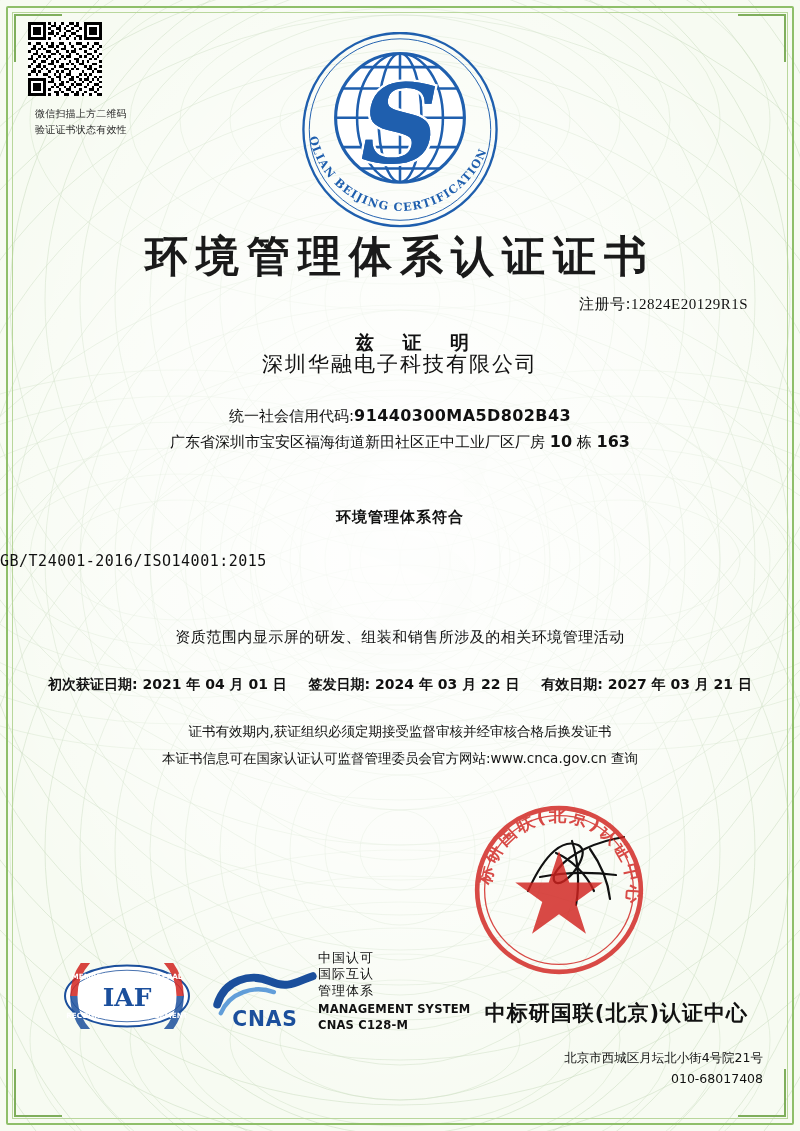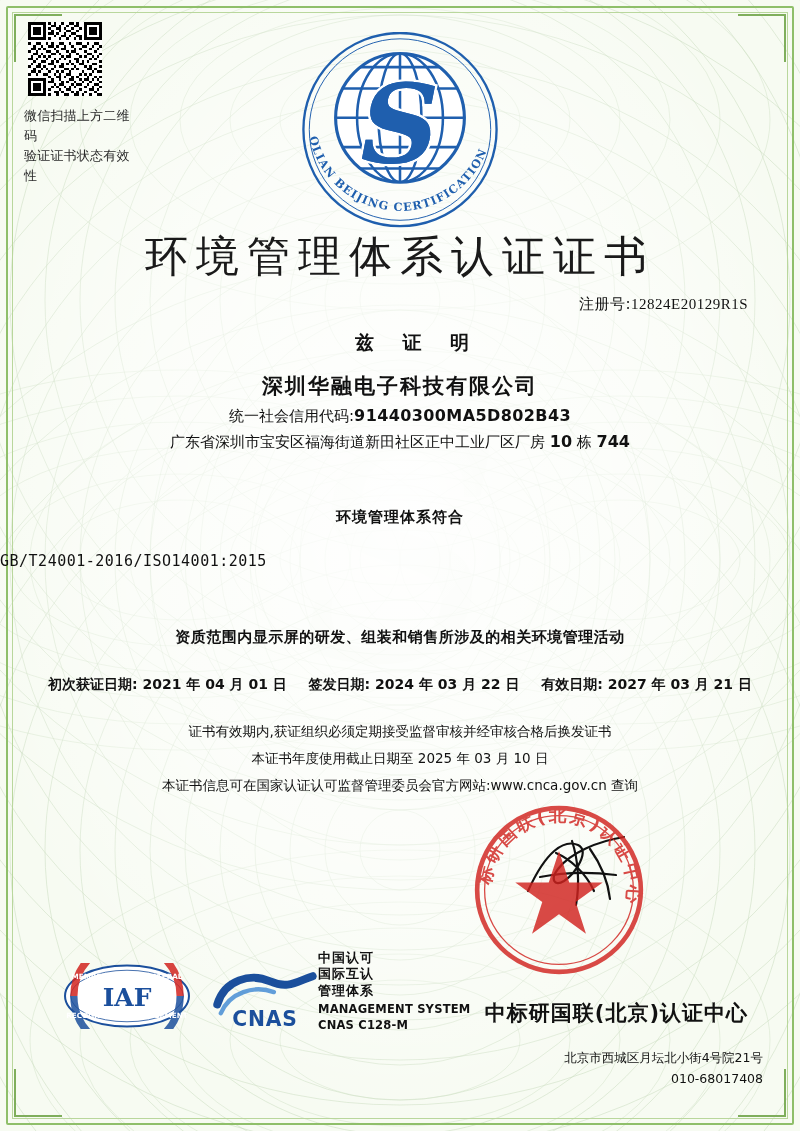--- a/index.html
+++ b/index.html
@@ -56,44 +56,45 @@
   }
   .qr-code {
     width: 74px;
     height: 74px;
     margin-left: 4px;
     background-color: #fff;
   }
   .qr-caption {
     margin-top: 6px;
     font-family: "DejaVu Sans", sans-serif;
-    font-size: 13px;
+    font-size: 10px;
     color: #2a2a2a;
     line-height: 1.55;
     letter-spacing: 0.2px;
+    margin-left: 11px;
   }
 
   
   .emblem {
     position: absolute;
     left: 50%;
     transform: translateX(-50%);
     top: 32px;
     width: 216px;
     height: 200px;
   }
 
   
   .title {
     position: absolute;
     top: 228px;
     width: 100%;
     text-align: center;
     font-family: "DejaVu Sans", sans-serif;
-    font-weight: normal;
+    font-weight: bold;
     font-size: 43px;
     letter-spacing: 8px;
     color: #1a1a1a;
   }
   .reg-no {
     position: absolute;
     top: 295px;
     right: 52px;
     font-family: "DejaVu Sans", sans-serif;
     font-size: 15px;
@@ -110,25 +111,25 @@
     font-family: "DejaVu Sans", sans-serif;
     font-weight: bold;
     font-size: 19px;
     letter-spacing: 11px;
     color: #111;
     text-indent: 11px;
     padding-left: 12px;
   }
   .company {
     position: absolute;
-    top: 372px;
-    width: 100%;
-    text-align: center;
-    font-family: "DejaVu Sans", sans-serif;
-    font-weight: bold;
+    top: 350px;
+    width: 100%;
+    text-align: center;
+    font-family: "DejaVu Sans", sans-serif;
+    font-weight: normal;
     font-size: 21px;
     letter-spacing: 2px;
     color: #111;
   }
   .credit-code {
     position: absolute;
     top: 406px;
     width: 100%;
     text-align: center;
     font-family: "DejaVu Sans", sans-serif;
@@ -178,21 +179,21 @@
     color: #111;
     letter-spacing: 1px;
   }
   .scope-text {
     position: absolute;
     top: 628px;
     width: 100%;
     text-align: center;
     font-family: "DejaVu Sans", sans-serif;
     font-size: 15px;
-    font-weight: bold;
+    font-weight: normal;
     color: #111;
     letter-spacing: 0.5px;
   }
 
   .dates-row {
     position: absolute;
     top: 676px;
     left: 48px;
     right: 48px;
     display: flex;
@@ -231,21 +232,21 @@
     height: 62px;
   }
   .cnas-text {
     position: absolute;
     left: 318px;
     bottom: 98px;
     font-family: "DejaVu Sans", sans-serif;
     color: #111;
     line-height: 1.28;
   }
-  .cnas-text .cn { font-size: 13px; font-weight: bold; letter-spacing: 1px;}
+  .cnas-text .cn { font-size: 13px; font-weight: normal; letter-spacing: 1px;}
   .cnas-text .en { font-size: 11.5px; font-weight: bold; letter-spacing: 0.2px; margin-top: 2px;}
 
   .center-name {
     position: absolute;
     right: 52px;
     bottom: 104px;
     font-family: "DejaVu Sans", sans-serif;
     font-size: 21px;
     font-weight: bold;
     color: #111;
@@ -609,21 +610,21 @@
   </div>
 
   <div class="hereby">兹 证 明</div>
   <div class="company">深圳华融电子科技有限公司</div>
 
   <div class="credit-code">
     <span>统一社会信用代码:</span><b>91440300MA5D802B43</b>
   </div>
 
   <div class="address">
-    <span>广东省深圳市宝安区福海街道新田社区正中工业厂区厂房 </span><b>10</b><span> 栋 </span><b>744</b>
+    <span>广东省深圳市宝安区福海街道新田社区正中工业厂区厂房 </span><b>10</b><span> 栋 </span><b>163</b>
   </div>
 
   <div class="conforms">环境管理体系符合</div>
   <div class="standard">GB/T24001-2016/ISO14001:2015</div>
   <div class="scope-text">资质范围内显示屏的研发、组装和销售所涉及的相关环境管理活动</div>
 
   <div class="dates-row">
     <div class="date-item">
       <span>初次获证日期:</span>
       <span>2021 年 04 月 01 日</span>
@@ -633,21 +634,20 @@
       <span>2024 年 03 月 22 日</span>
     </div>
     <div class="date-item">
       <span>有效日期:</span>
       <span>2027 年 03 月 21 日</span>
     </div>
   </div>
 
   <div class="notes">
     <div>证书有效期内,获证组织必须定期接受监督审核并经审核合格后换发证书</div>
-    <div>本证书年度使用截止日期至 2025 年 03 月 10 日</div>
     <div>本证书信息可在国家认证认可监督管理委员会官方网站:www.cnca.gov.cn 查询</div>
   </div>
 
   <svg class="signature" viewBox="0 0 120 90">
     <g fill="none" stroke="#111111" stroke-width="2.2" stroke-linecap="round">
       <path d="M8,62 C26,22 44,10 58,16 C70,22 56,44 44,52 C34,58 30,50 38,40 C50,24 78,12 104,8"></path>
       <path d="M36,24 C50,30 66,44 74,62"></path>
       <path d="M52,12 C58,30 60,54 56,76"></path>
       <path d="M70,20 C80,34 88,52 90,70"></path>
       <path d="M20,48 C40,44 66,42 96,46"></path>

